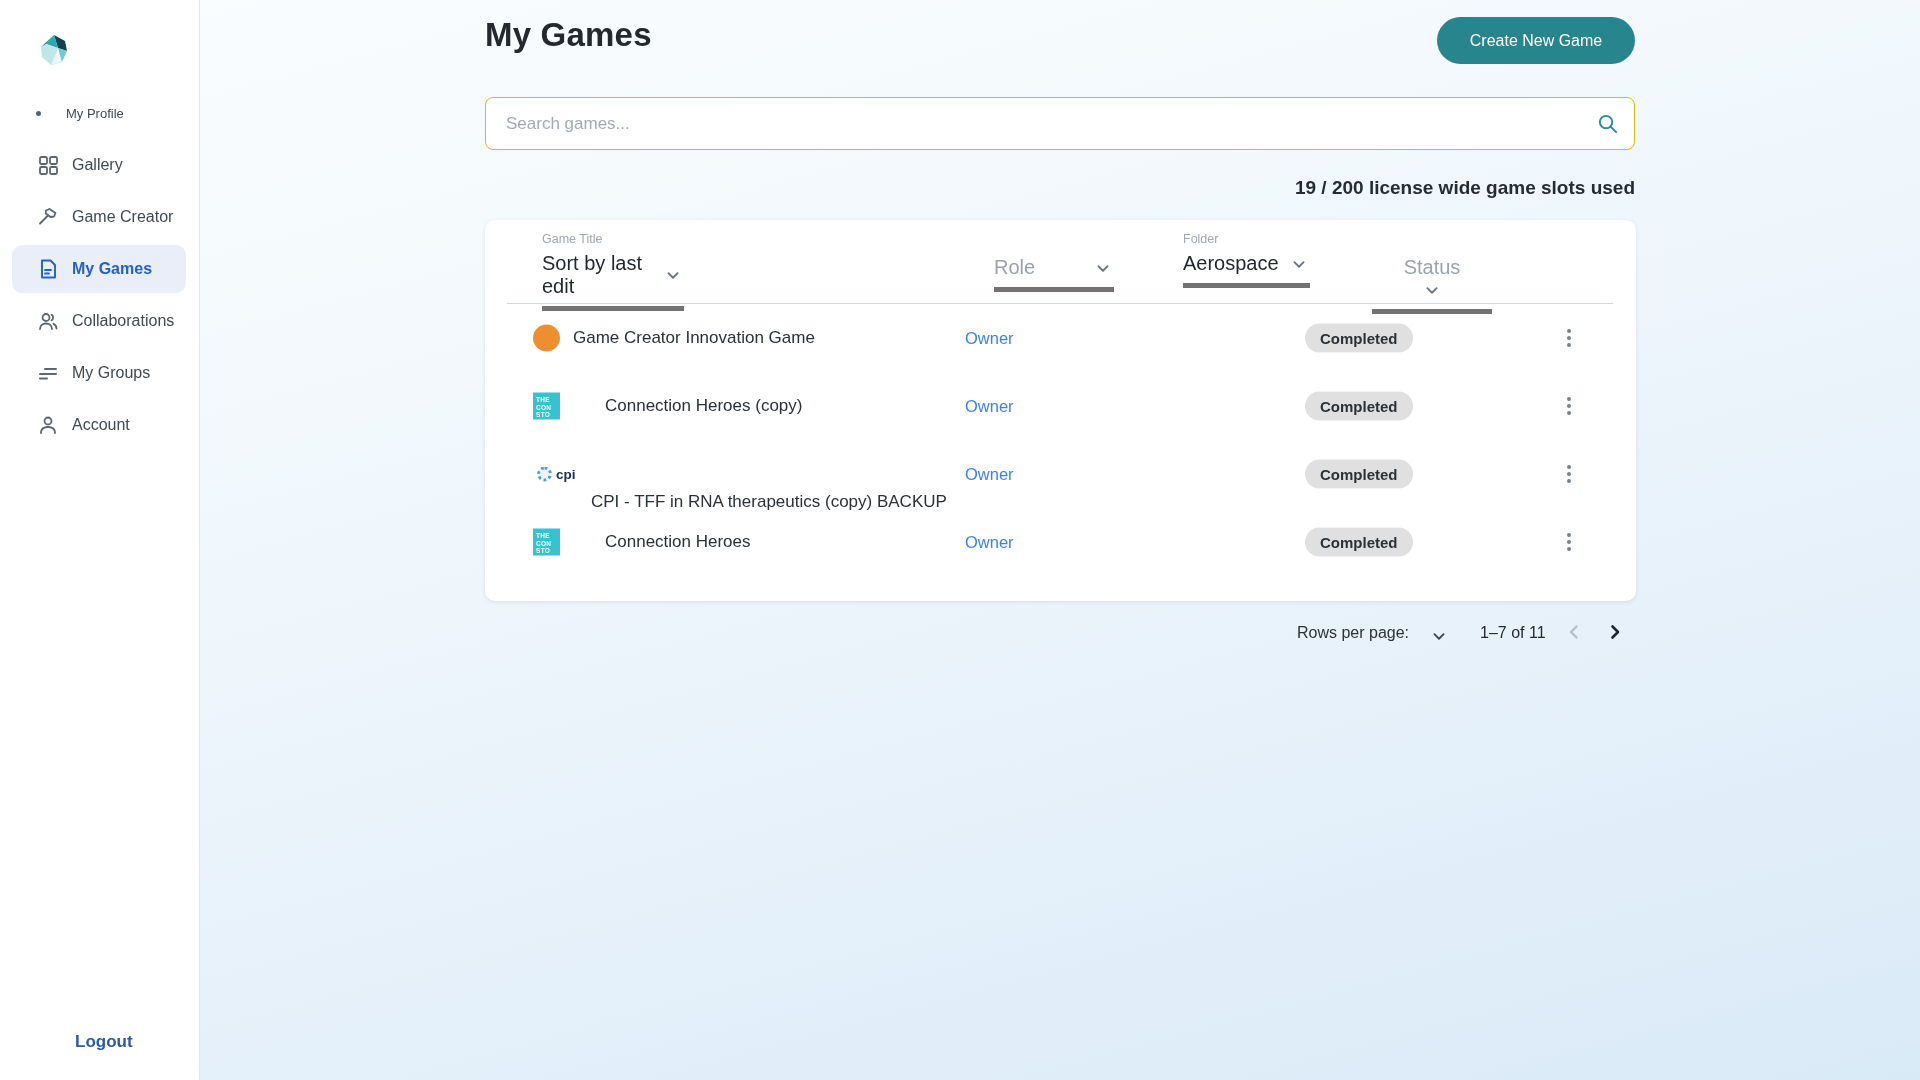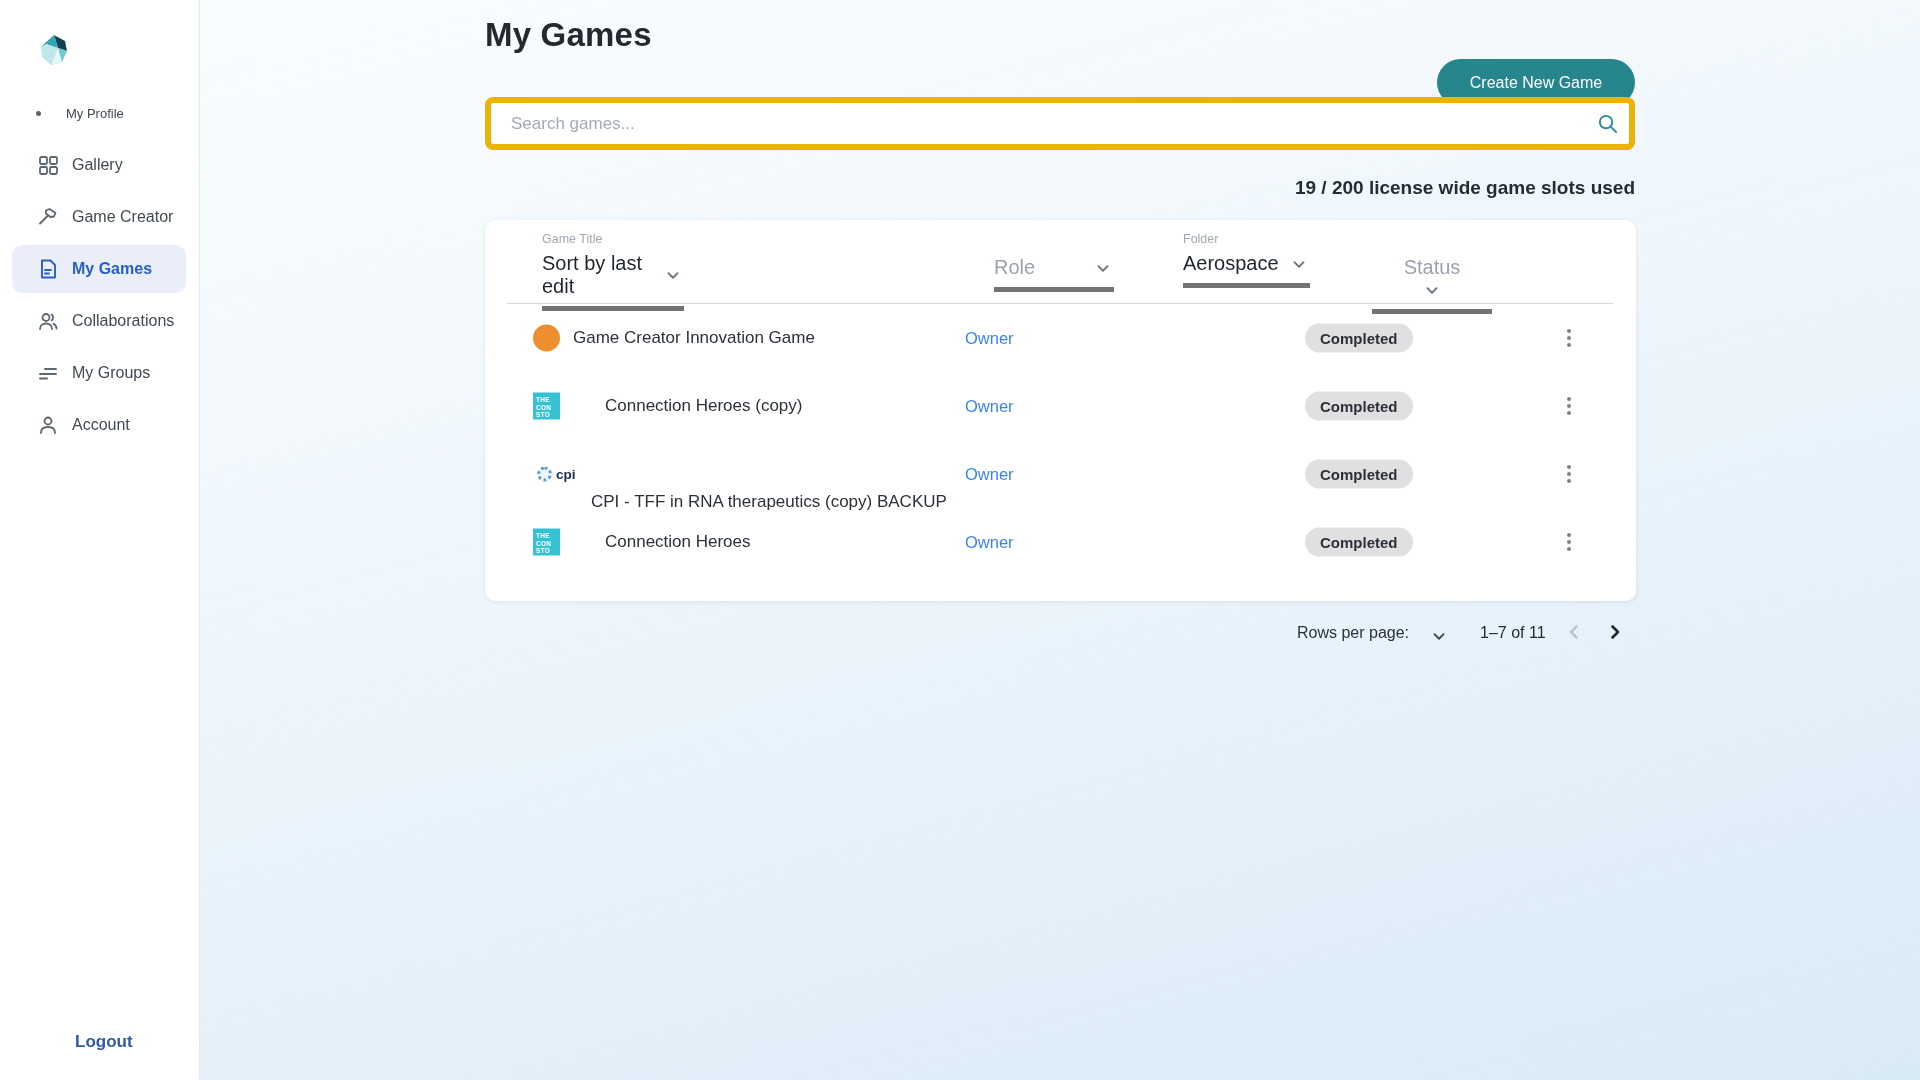--- a/index.html
+++ b/index.html
@@ -26,25 +26,25 @@
   .nav-item svg { stroke:#5c666f; }
   .nav-item.selected svg { stroke:#2760c2; }
   .logout { position:absolute; left:75px; top:1032px; font-size:17px; font-weight:700;
     color:#2d59a8; cursor:pointer; }
 
   
   .page-title { position:absolute; left:485px; top:16px; font-size:33px;
     font-weight:700; color:#23292f; letter-spacing:.2px; }
   .create-btn { position:absolute; left:1437px; top:17px; width:198px; height:47px;
     border:none; border-radius:24px; background:#27858E; color:#ffffff;
-    font-size:16px; font-weight:500; font-family:inherit; cursor:pointer;margin-top:42px; }
+    font-size:16px; font-weight:500; font-family:inherit; cursor:pointer; }
 
   
   .search-wrap { position:absolute; left:485px; top:97px; width:1150px; height:53px; }
-  .search-input { width:100%; height:100%; border:6px solid #eab308; border-radius:8px;
+  .search-input { width:100%; height:100%; border:1px solid #eab308; border-radius:8px;
     background:#ffffff; padding:0 52px 0 20px; font-size:17px; color:#39424b;
     font-family:inherit; outline:none; }
   .search-input::placeholder { color:#a2abb5; }
   .search-icon { position:absolute; right:16px; top:15px; width:23px; height:23px;
     cursor:pointer; }
 
   
   .license { position:absolute; left:485px; top:177px; width:1150px; text-align:right;
     font-size:19px; font-weight:600; color:#262c33; }
 

